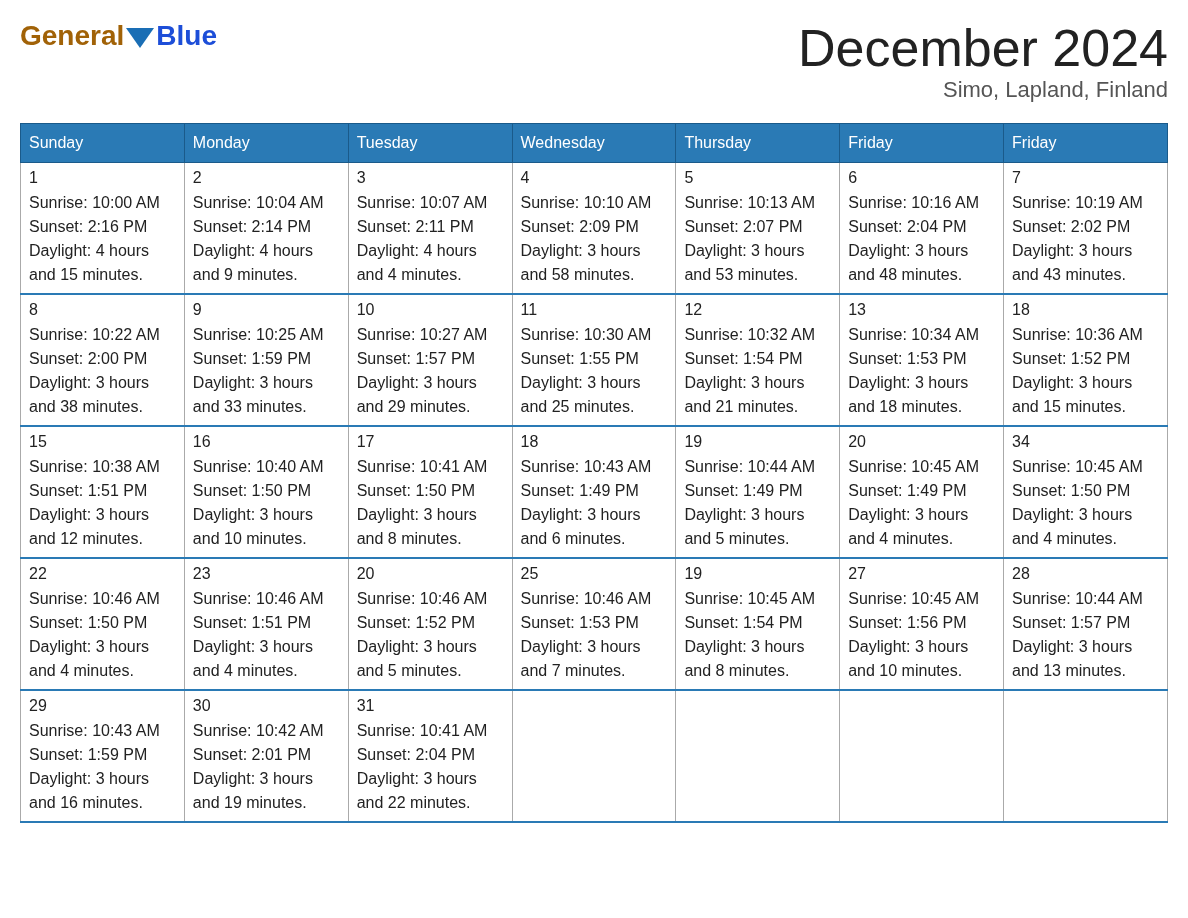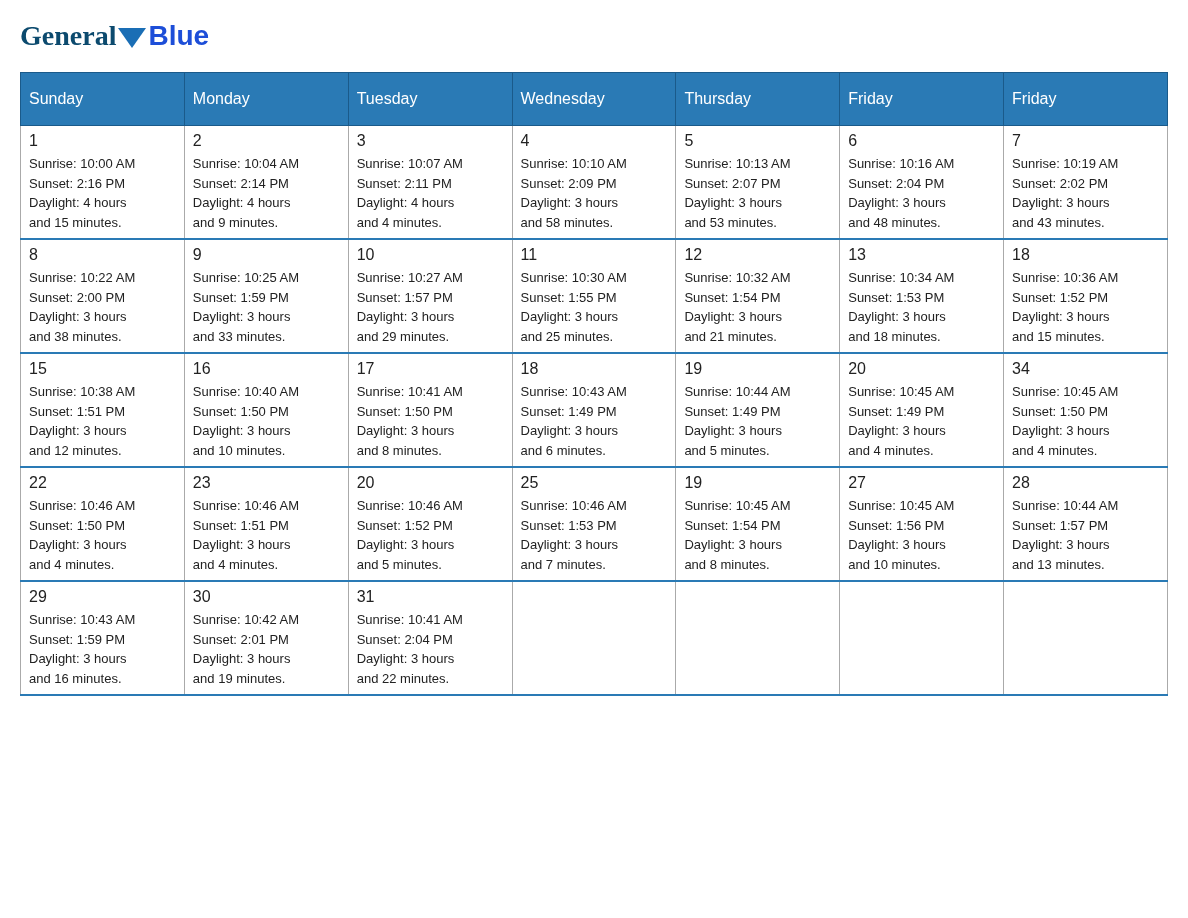--- a/index.html
+++ b/index.html
@@ -16,21 +16,21 @@
       align-items: flex-start;
       margin-bottom: 20px;
     }
     .logo {
       display: flex;
       align-items: center;
       font-size: 28px;
       font-weight: bold;
       color: #333;
     }
-    .logo-general { color: #0c4a6e; font-family: Liberation Serif, serif; }
+    .logo-general { color: #a16207; }
     .logo-blue { color: #1d4ed8; }
     .logo-triangle {
       width: 0;
       height: 0;
       border-left: 14px solid transparent;
       border-right: 14px solid transparent;
       border-top: 20px solid #1a6eb5;
       margin: 0 2px;
       margin-top: 4px;
     }
@@ -45,21 +45,21 @@
       font-size: 22px;
       color: #555;
     }
     table {
       width: 100%;
       border-collapse: collapse;
     }
     thead th {
       background-color: #2a7ab5;
       color: #fff;
-      padding: 17px 8px;
+      padding: 10px 8px;
       text-align: left;
       font-size: 16px;
       font-weight: normal;
       border: 1px solid #1a5a8a;
       margin-left: 40px;
     }
     tbody td {
       border: 1px solid #aaa;
       vertical-align: top;
       padding: 6px 8px;
@@ -72,34 +72,38 @@
       border-bottom: 2px solid #2a7ab5;
     }
     .day-num {
       font-size: 16px;
       font-weight: normal;
       display: block;
       margin-bottom: 4px;
     }
     .day-info {
       line-height: 1.5;
-      font-size: 13px;
+      font-size: 16px;
     }
     .empty-cell {
       background: #fff;
     }
   </style>
 </head>
 <body>
 
 <div class="header">
   <div class="logo">
     <span class="logo-general">General</span>
     <div class="logo-triangle"></div>
     <span class="logo-blue">Blue</span>
+  </div>
+  <div class="title-block">
+    <div class="month-title">December 2024</div>
+    <div class="location">Simo, Lapland, Finland</div>
   </div>
 </div>
 
 <table>
   <thead>
     <tr>
       <th>Sunday</th>
       <th>Monday</th>
       <th>Tuesday</th>
       <th>Wednesday</th>

